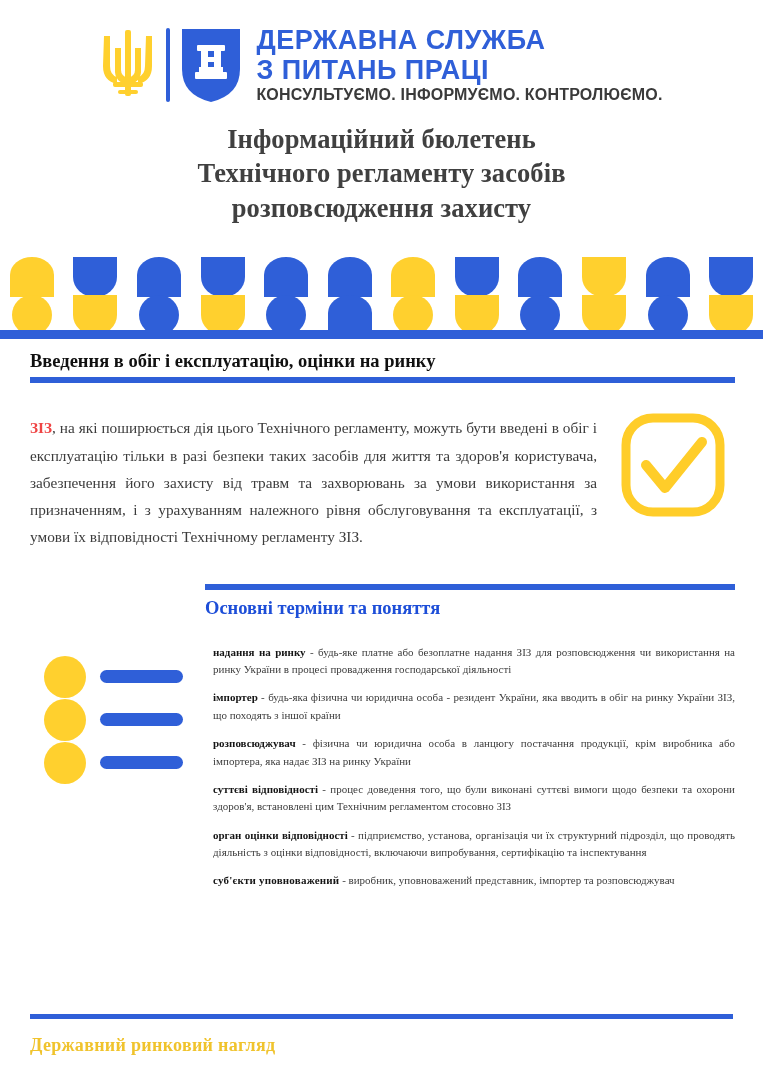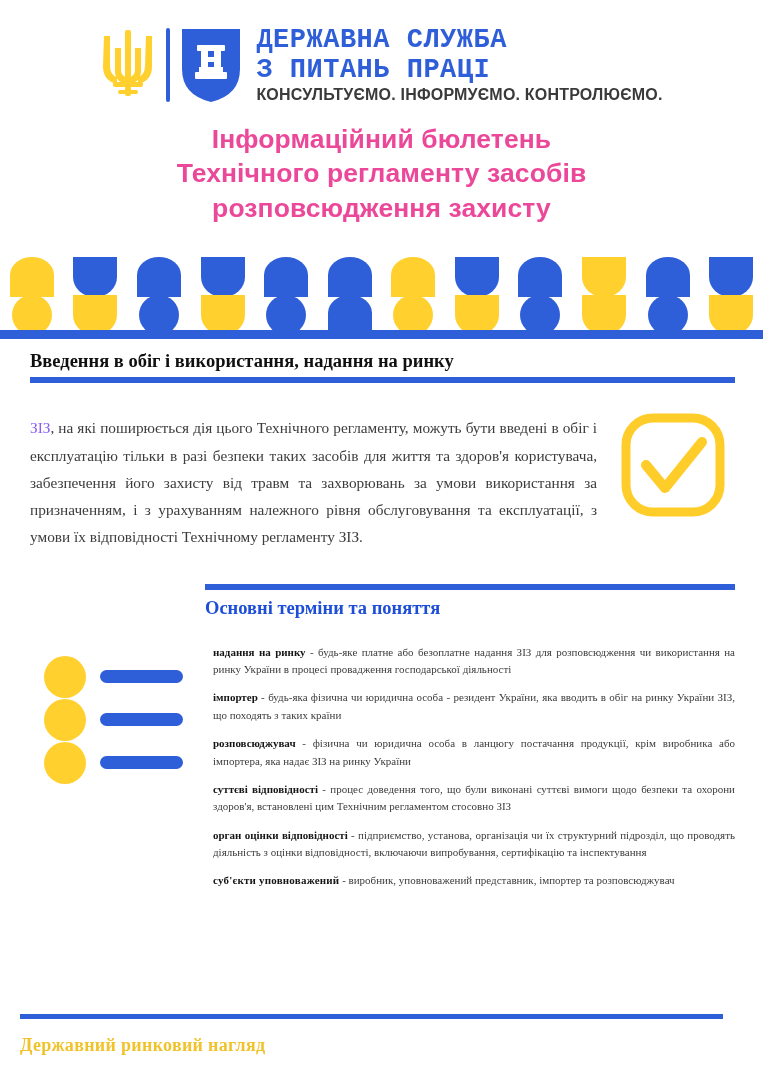--- a/index.html
+++ b/index.html
@@ -41,21 +41,21 @@
     height: 78px;
     flex: none;
   }
   .logo-words {
     display: flex;
     flex-direction: column;
     justify-content: center;
     margin-left: 4px;
   }
   .logo-line1, .logo-line2 {
-    font-family: Liberation Mono, monospace;
+    font-family: Liberation Sans, sans-serif;
     font-weight: bold;
     font-size: 27px;
     letter-spacing: 0.5px;
     line-height: 1.08;
     color: #2f5fd8;
     white-space: nowrap;
   }
   .logo-tagline {
     font-family: "Liberation Sans", "DejaVu Sans", sans-serif;
     font-weight: bold;
@@ -63,25 +63,25 @@
     letter-spacing: 0.2px;
     color: #3a3a3a;
     margin-top: 1px;
     white-space: nowrap;
   }
 
   
   .doc-title {
     margin: 18px 0 0 0;
     text-align: center;
-    font-family: Liberation Sans, sans-serif;
+    font-family: Liberation Serif, serif;
     font-weight: bold;
     font-size: 26.5px;
     line-height: 1.30;
-    color: #ec4899;
+    color: #404040;
     letter-spacing: 0.1px;
   }
   .doc-title span { display: block; }
 
   
   .band {
     position: absolute;
     left: 0;
     top: 247px;
     width: 763px;
@@ -139,21 +139,21 @@
     margin-top: 16px;
   }
   .body-par {
     flex: 1 1 auto;
     font-size: 15.3px;
     line-height: 1.78;
     text-align: justify;
     color: #3c3c3c;
     padding-right: 14px;
   }
-  .body-par b { color: #8b5cf6; font-weight: normal; }
+  .body-par b { color: #ef4444; font-weight: bold; }
   .check-wrap {
     flex: none;
     width: 124px;
     padding-top: 10px;
     display: flex;
     justify-content: center;
   }
 
   
   .section-2 {
@@ -195,21 +195,21 @@
   .term { margin-bottom: 1px; }
   .term b { color: #151515; font-weight: bold; }
   .term.spaced b { letter-spacing: 0.2px; }
 
   
   .footer {
     position: absolute;
     left: 0;
     bottom: 0;
     width: 763px;
-    padding: 0 30px 24px 20px;
+    padding: 0 30px 24px 30px;
     box-sizing: border-box;
   }
   .footer-rule {
     height: 5px;
     background: #2f5fd8;
     width: 703px;
   }
   .footer-text {
     margin-top: 16px;
     font-family: "Liberation Serif", "DejaVu Serif", serif;
@@ -387,21 +387,21 @@
           <path d="M0 0 L44 0 L44 20 A22 20 0 0 1 0 20 Z" fill="#ffd02e"></path>
         </svg>
       </div>
     </div>
   <div class="band-bar"></div>
 </div>
 
 <div class="content">
 
   <div class="section-1">
-    <div class="sec-head">Введення в обіг і використання, надання на ринку</div>
+    <div class="sec-head">Введення в обіг і експлуатацію, оцінки на ринку</div>
     <div class="rule-under"></div>
 
     <div class="body-row">
       <p class="body-par"><b>ЗІЗ</b><span>, на які поширюється дія цього Технічного регламенту, можуть бути введені в обіг і експлуатацію тільки в разі безпеки таких засобів для життя та здоров'я користувача, забезпечення його захисту від травм та захворювань за умови використання за призначенням, і з урахуванням належного рівня обслуговування та експлуатації, з умови їх відповідності Технічному регламенту ЗІЗ.</span></p>
 
       <div class="check-wrap">
         <svg width="112" height="112" viewBox="0 0 112 112">
           <rect x="9" y="9" width="94" height="94" rx="27" ry="27" fill="none" stroke="#ffcd29" stroke-width="9"></rect>
           <path d="M29 56 L48 79 L85 33" fill="none" stroke="#ffcd29" stroke-width="10" stroke-linecap="round" stroke-linejoin="round"></path>
         </svg>
@@ -420,21 +420,21 @@
           <circle cx="27" cy="65" r="21" fill="#ffd02e"></circle>
           <circle cx="27" cy="108" r="21" fill="#ffd02e"></circle>
           <rect x="62" y="15" width="83" height="13" rx="6.5" fill="#2f5fd8"></rect>
           <rect x="62" y="58" width="83" height="13" rx="6.5" fill="#2f5fd8"></rect>
           <rect x="62" y="101" width="83" height="13" rx="6.5" fill="#2f5fd8"></rect>
         </svg>
       </div>
 
       <div class="terms-col" id="terms-col">
           <p class="term"><b>надання на ринку</b><span> - будь-яке платне або безоплатне надання ЗІЗ для розповсюдження чи використання на ринку України в процесі провадження господарської діяльності</span></p>
-          <p class="term"><b>імпортер</b><span> - будь-яка фізична чи юридична особа - резидент України, яка вводить в обіг на ринку України ЗІЗ, що походять з таких країни</span></p>
+          <p class="term"><b>імпортер</b><span> - будь-яка фізична чи юридична особа - резидент України, яка вводить в обіг на ринку України ЗІЗ, що походять з іншої країни</span></p>
           <p class="term"><b>розповсюджувач</b><span> - фізична чи юридична особа в ланцюгу постачання продукції, крім виробника або імпортера, яка надає ЗІЗ на ринку України</span></p>
           <p class="term"><b>суттєві відповідності</b><span> - процес доведення того, що були виконані суттєві вимоги щодо безпеки та охорони здоров'я, встановлені цим Технічним регламентом стосовно ЗІЗ</span></p>
           <p class="term"><b>орган оцінки відповідності</b><span> - підприємство, установа, організація чи їх структурний підрозділ, що проводять діяльність з оцінки відповідності, включаючи випробування, сертифікацію та інспектування</span></p>
           <p class="term spaced"><b>суб'єкти уповноважений</b><span> - виробник, уповноважений представник, імпортер та розповсюджувач</span></p>
         </div>
     </div>
   </div>
 </div>
 
 <div class="footer">

